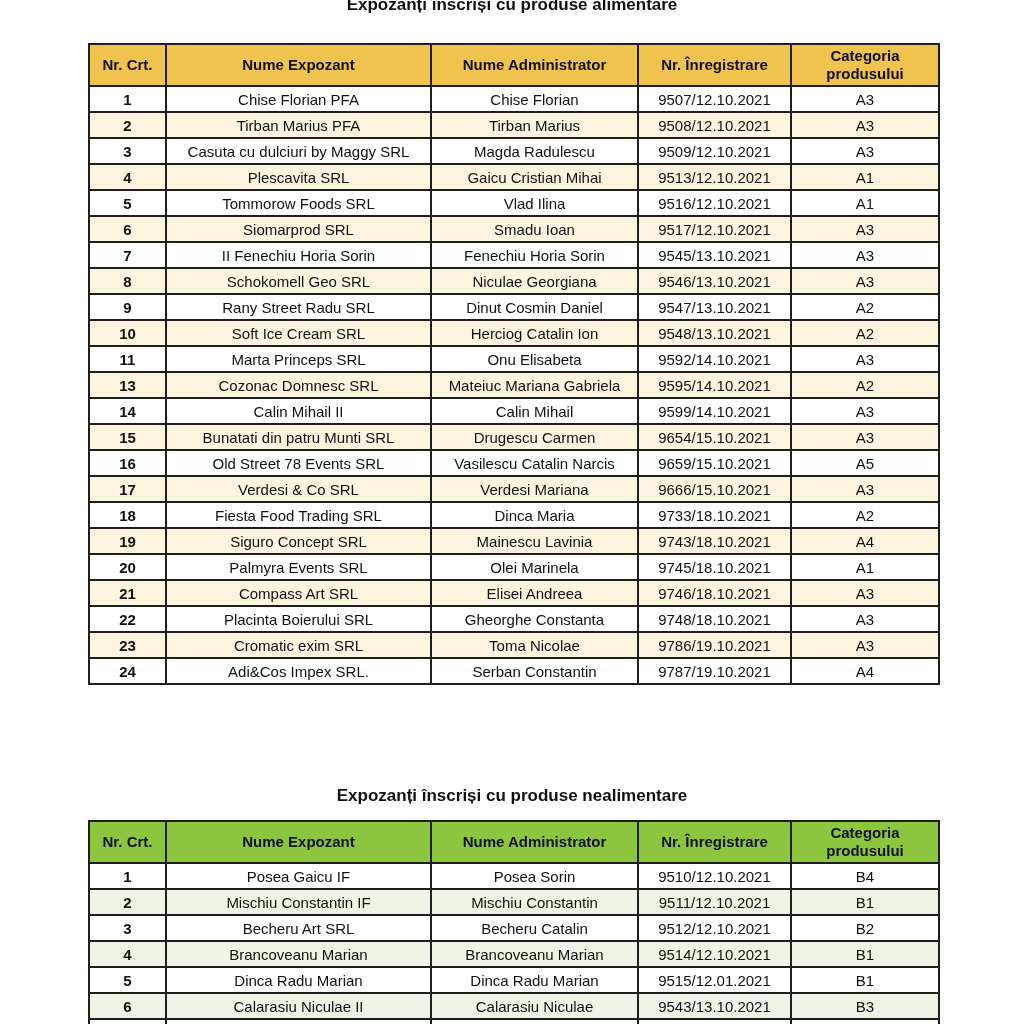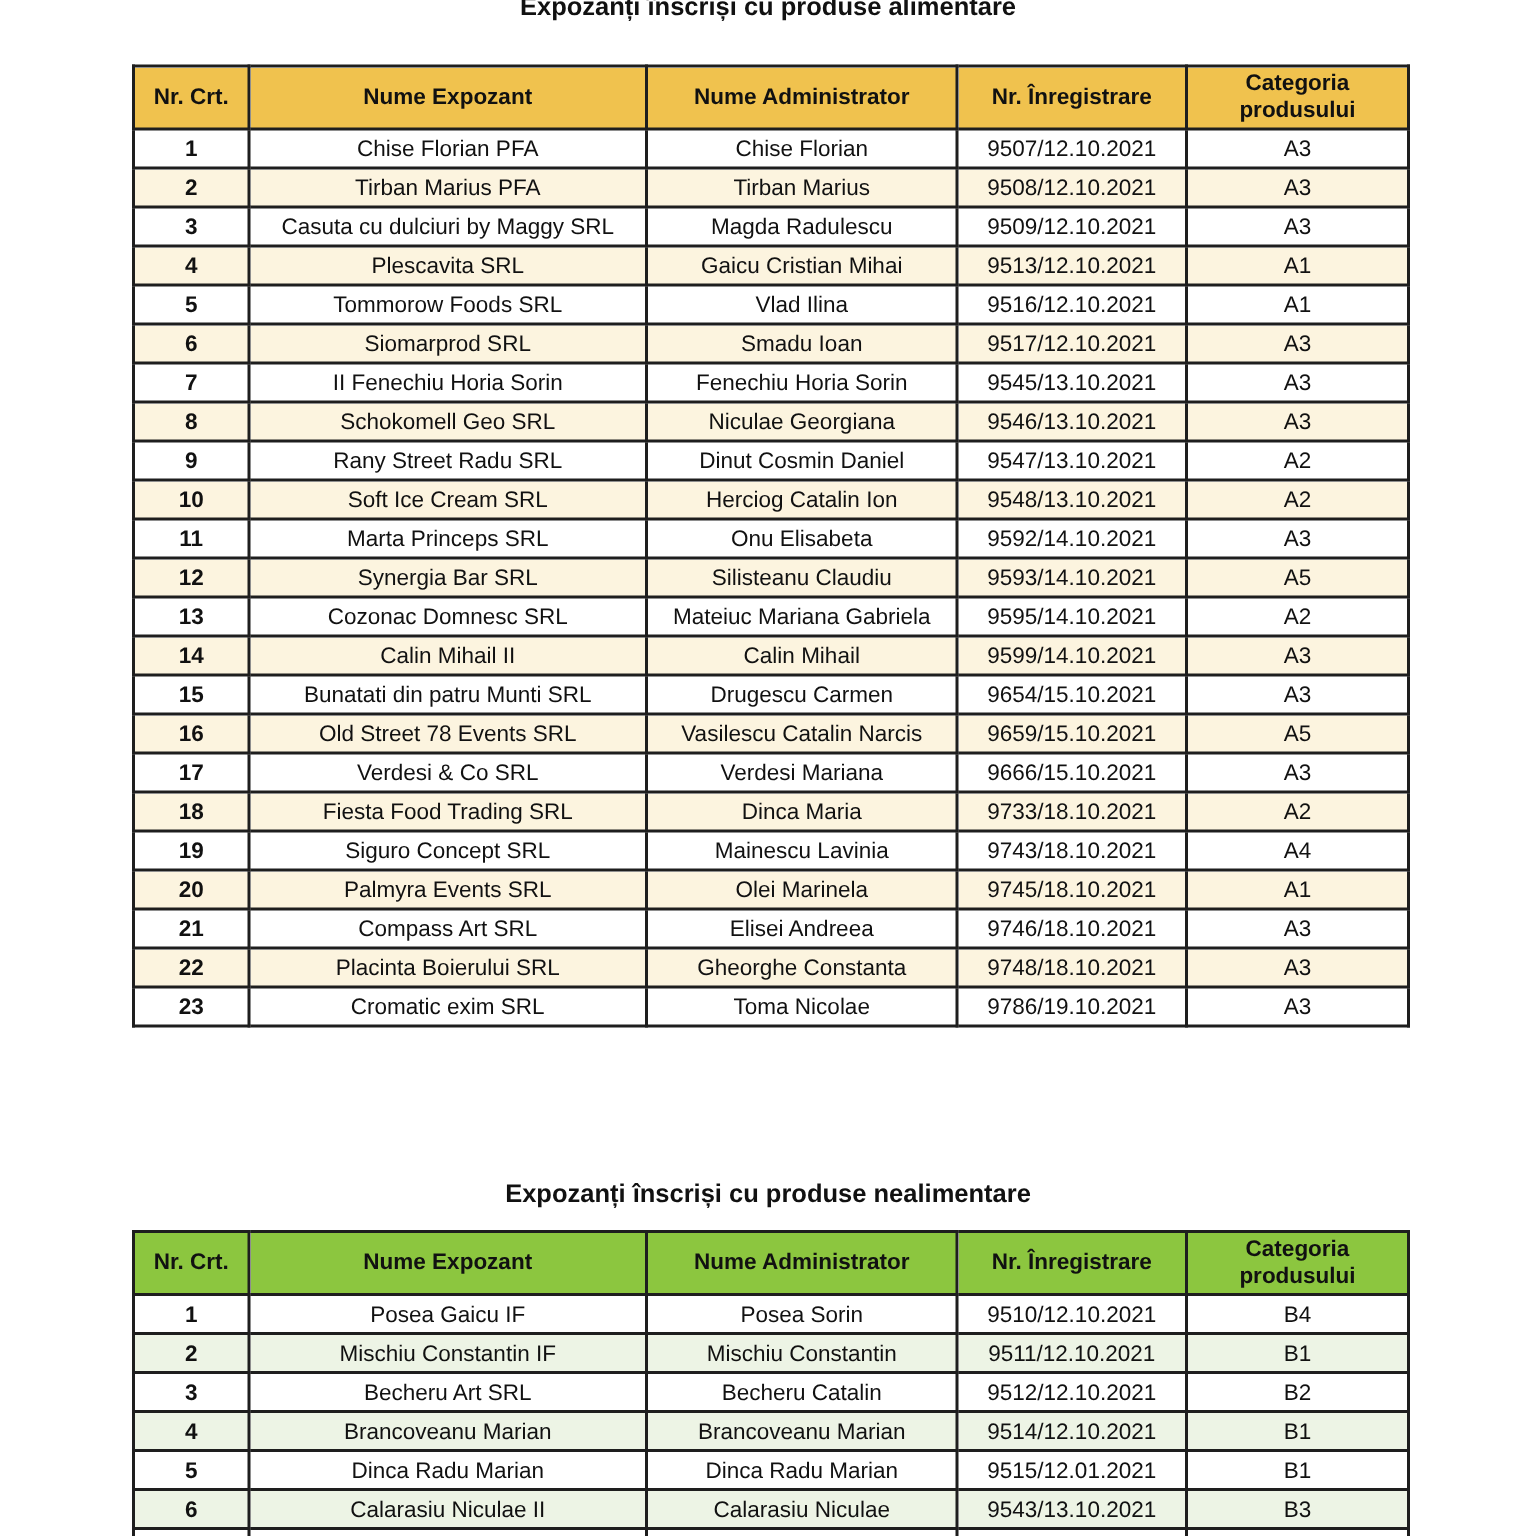--- a/index.html
+++ b/index.html
@@ -168,27 +168,20 @@
           <td>A2</td>
         </tr>
         <tr>
           <td>11</td>
           <td>Marta Princeps SRL</td>
           <td>Onu Elisabeta</td>
           <td>9592/14.10.2021</td>
           <td>A3</td>
         </tr>
         <tr>
-          <td>12</td>
-          <td>Synergia Bar SRL</td>
-          <td>Silisteanu Claudiu</td>
-          <td>9593/14.10.2021</td>
-          <td>A5</td>
-        </tr>
-        <tr>
           <td>13</td>
           <td>Cozonac Domnesc SRL</td>
           <td>Mateiuc Mariana Gabriela</td>
           <td>9595/14.10.2021</td>
           <td>A2</td>
         </tr>
         <tr>
           <td>14</td>
           <td>Calin Mihail II</td>
           <td>Calin Mihail</td>
@@ -250,20 +243,27 @@
           <td>Gheorghe Constanta</td>
           <td>9748/18.10.2021</td>
           <td>A3</td>
         </tr>
         <tr>
           <td>23</td>
           <td>Cromatic exim SRL</td>
           <td>Toma Nicolae</td>
           <td>9786/19.10.2021</td>
           <td>A3</td>
+        </tr>
+        <tr>
+          <td>24</td>
+          <td>Adi&amp;Cos Impex SRL.</td>
+          <td>Serban Constantin</td>
+          <td>9787/19.10.2021</td>
+          <td>A4</td>
         </tr>
       </tbody>
   </table>
 
   <div class="doc-title title-2">Expozanți înscriși cu produse nealimentare</div>
 
   <table class="exhibitors tbl-2" style="--header-bg: #8CC63F; --alt-bg: #EDF4E5;">
     <colgroup>
       <col class="c0">
         <col class="c1">

